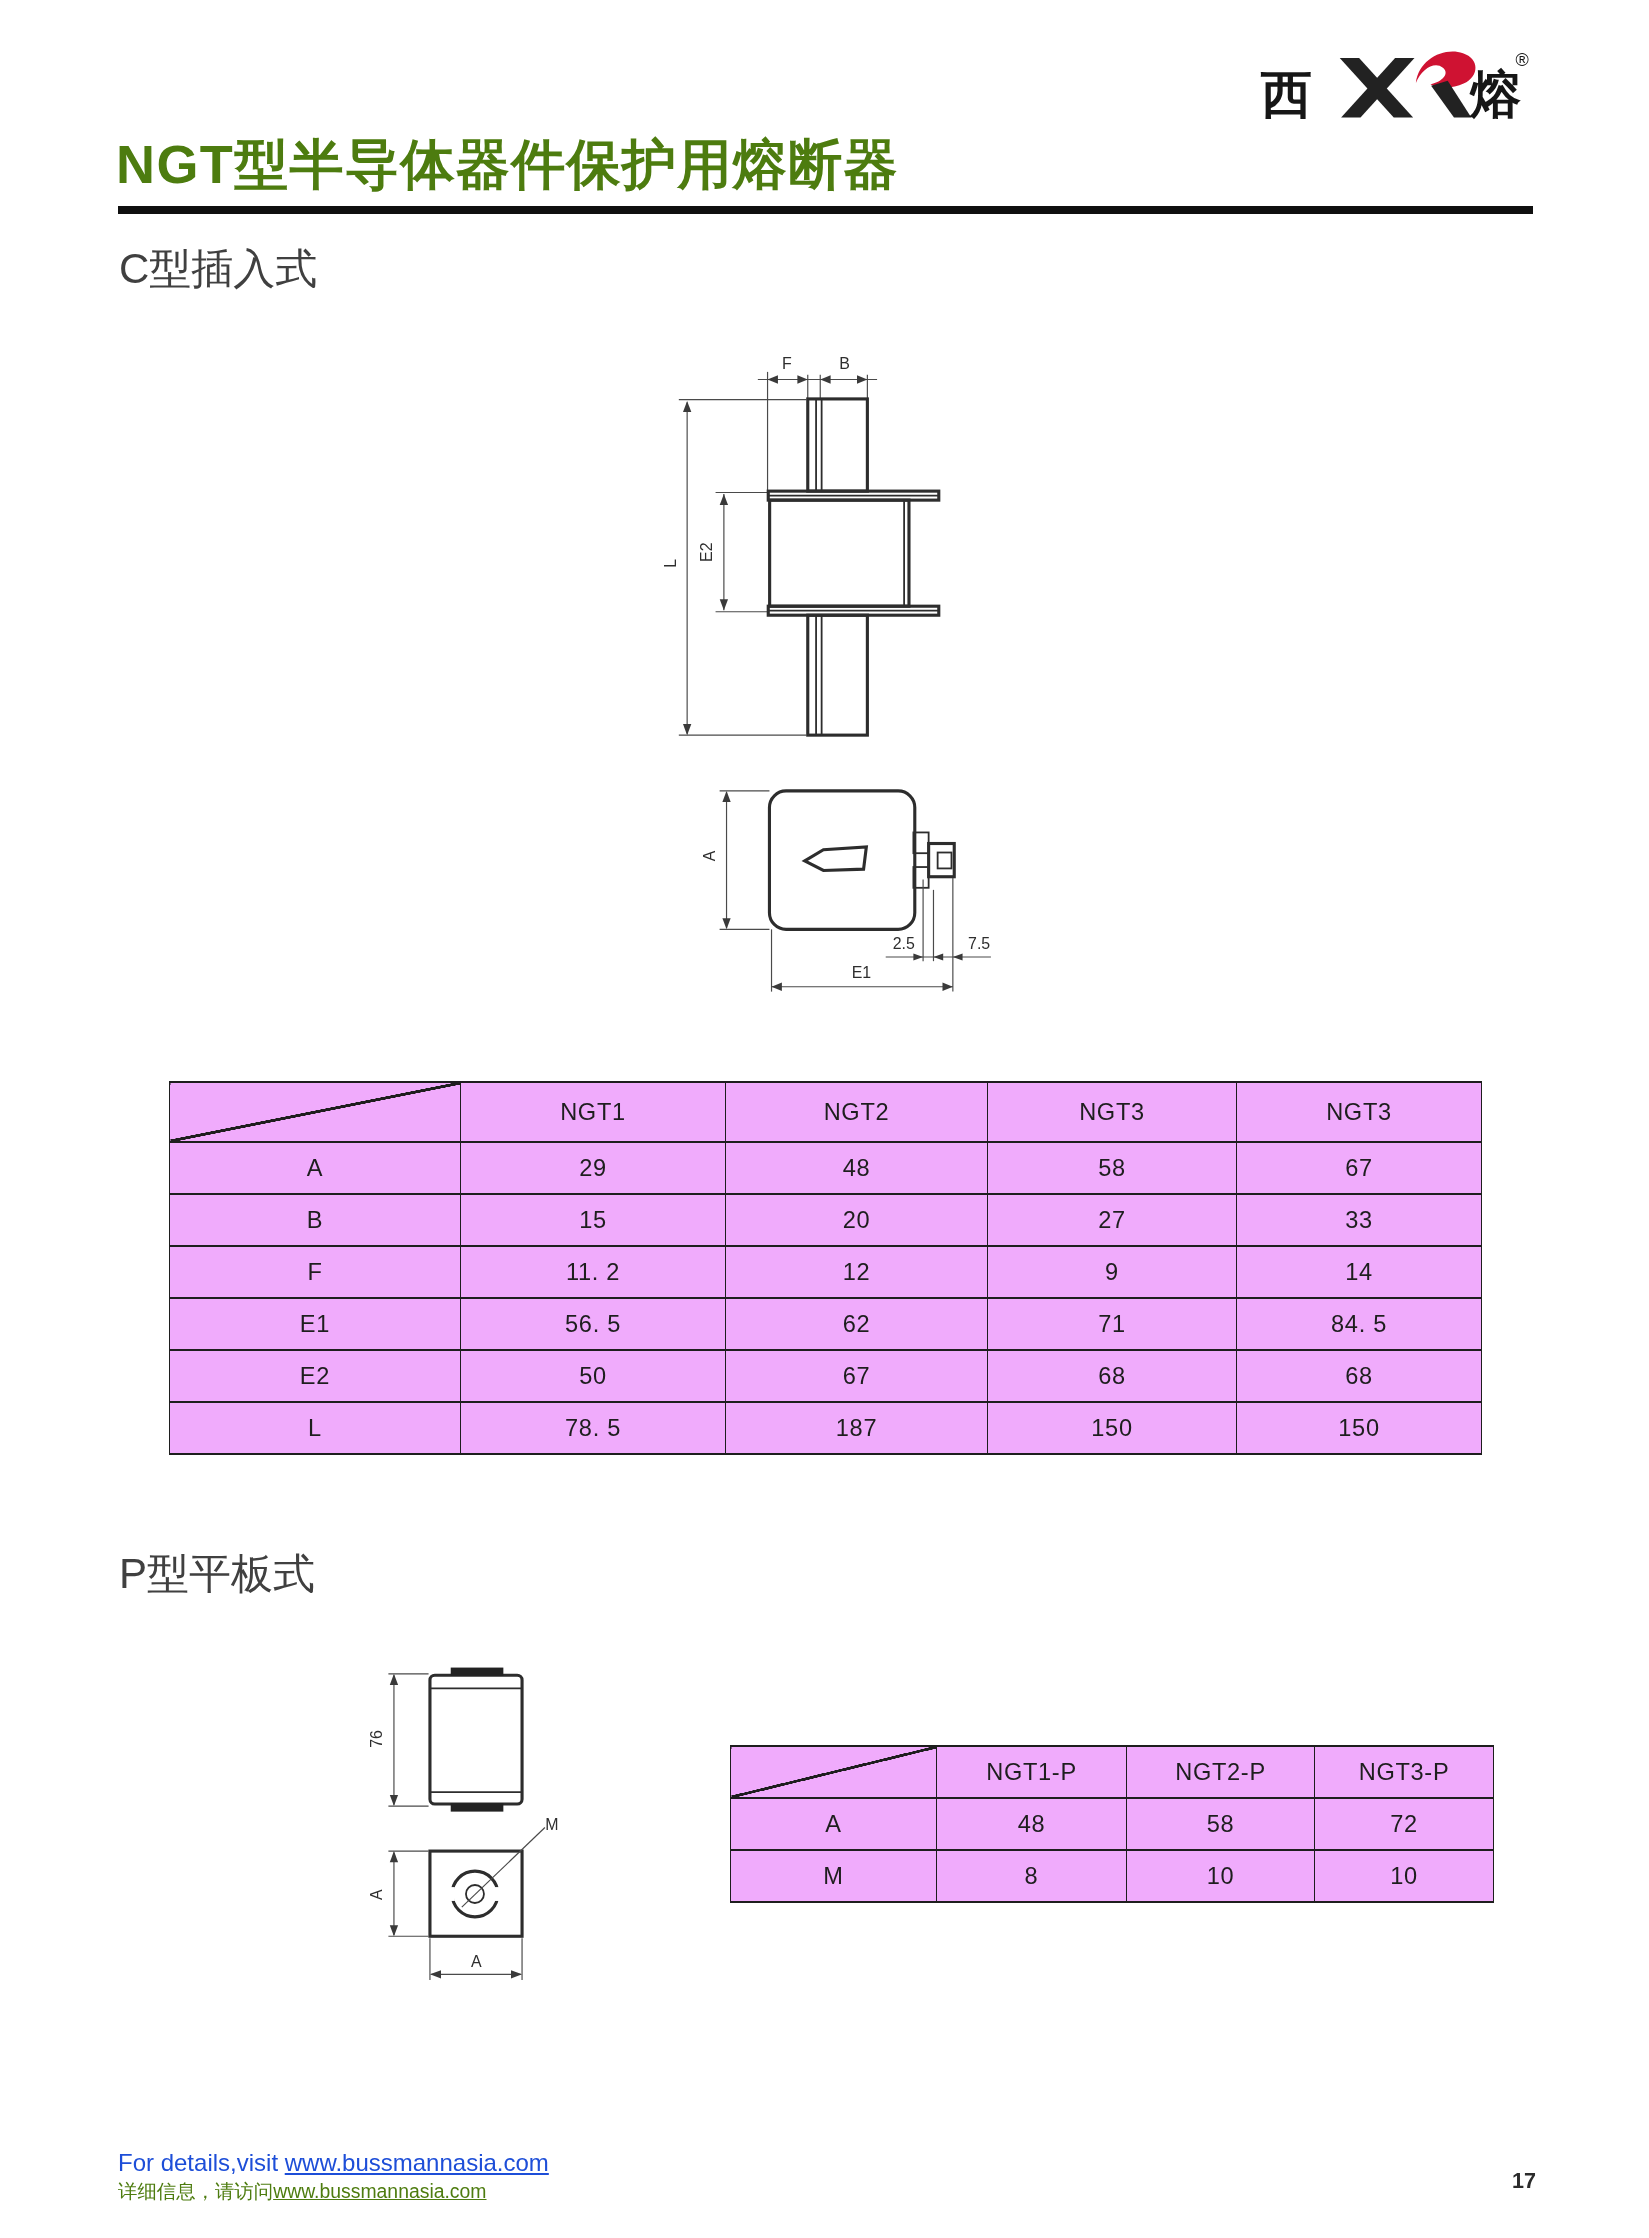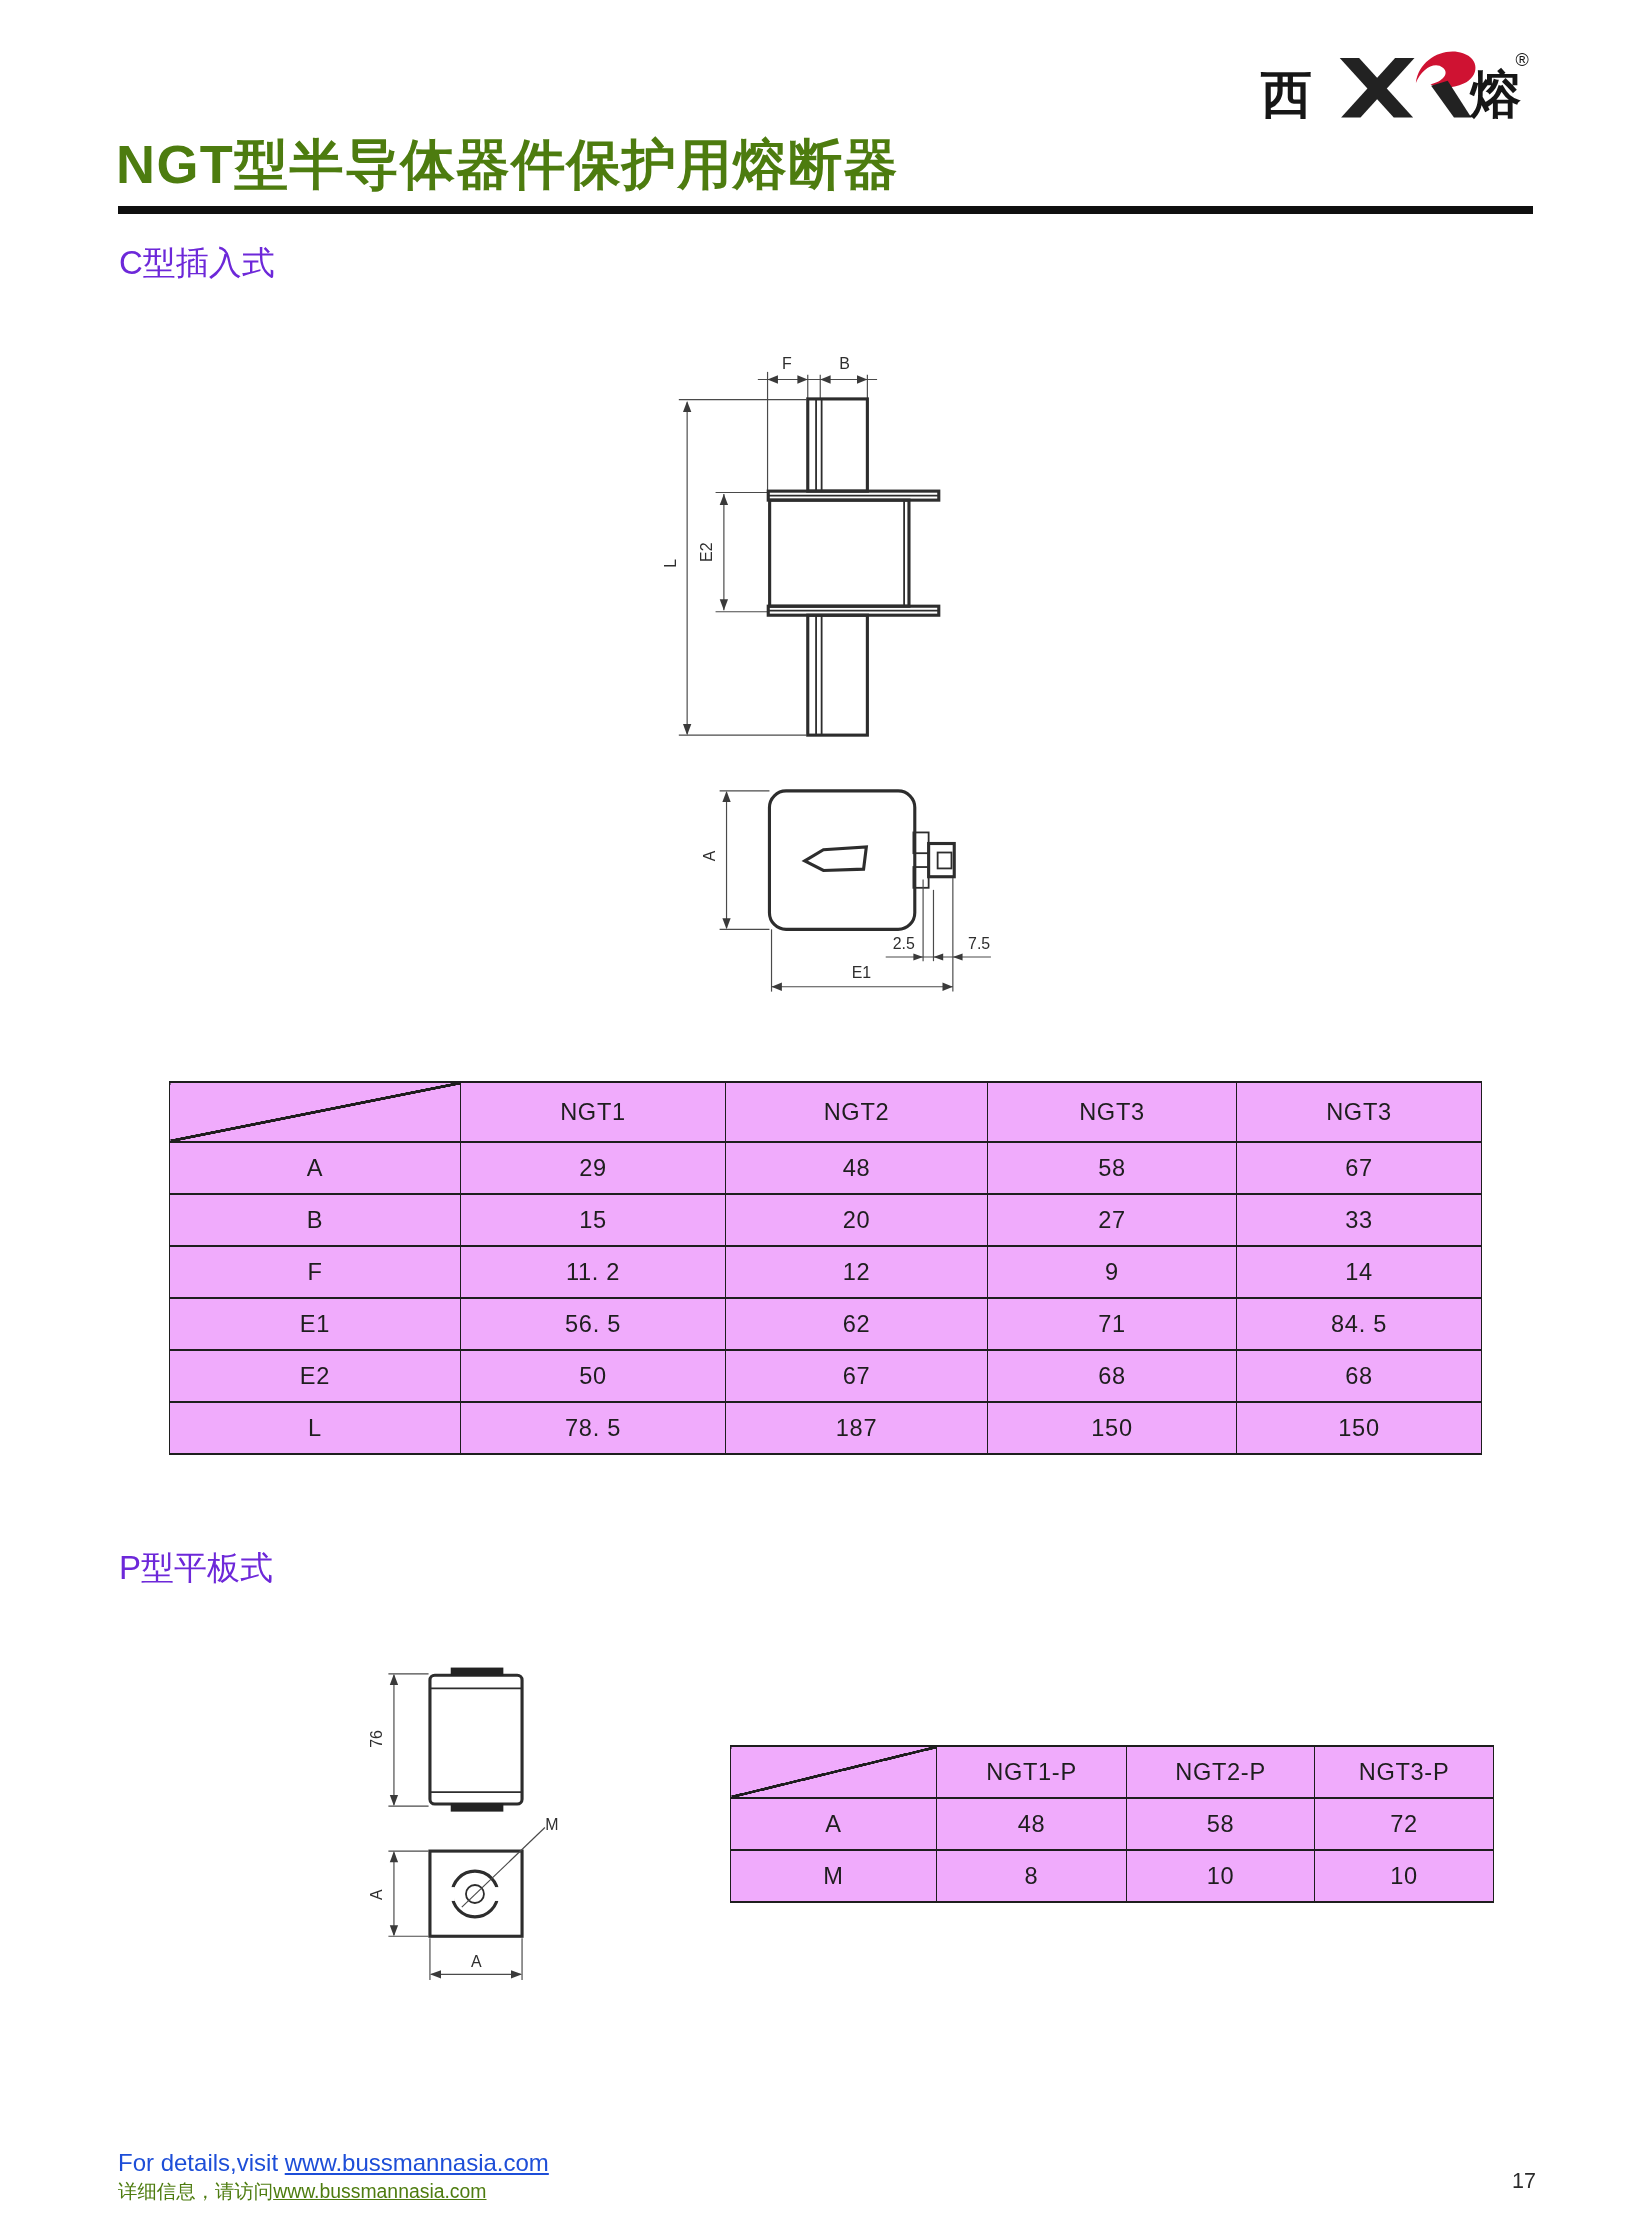--- a/index.html
+++ b/index.html
@@ -4,21 +4,21 @@
 <style>
   html,body{margin:0;padding:0;background:#ffffff;}
   .page{position:relative;width:1650px;height:2239px;background:#ffffff;overflow:hidden;
         font-family:"Liberation Sans",sans-serif;color:#1b1b1b;}
 
   
   .logo-box{position:absolute;left:1258px;top:40px;width:277px;height:90px;}
   .page-title{position:absolute;left:116px;top:129px;margin:0;font-size:54px;font-weight:600;
               letter-spacing:1.4px;color:#4d7c0f;white-space:nowrap;}
   .title-rule{position:absolute;left:118px;top:206px;width:1415px;height:8.3px;background:#101010;}
-  .section-heading{position:absolute;margin:0;font-size:33px;font-weight:500;color:#6d28d9;white-space:nowrap;}
+  .section-heading{position:absolute;margin:0;font-size:42px;font-weight:500;color:#404040;white-space:nowrap;}
   #heading-c{left:119px;top:241px;}
   #heading-p{left:119px;top:1546px;}
 
   
   svg.drawing{position:absolute;overflow:visible;}
   #drawing-c-side{left:644px;top:340px;}
   #drawing-c-top{left:700px;top:748px;}
   #drawing-p{left:333px;top:1628px;}
   .thick{stroke:#2d2d2d;stroke-width:4.5;fill:none;stroke-linejoin:miter;}
   .mid{stroke:#2d2d2d;stroke-width:2.6;fill:none;}
@@ -39,21 +39,21 @@
   #table-p td{height:50px;}
   td.diag{background-image:linear-gradient(to bottom right,
            transparent calc(50% - 1.4px),#1e1e1e calc(50% - 1.4px),
            #1e1e1e calc(50% + 1.4px),transparent calc(50% + 1.4px));}
 
   
   .footer-line{position:absolute;left:118px;white-space:nowrap;}
   #footer-1{top:2149px;font-size:24px;color:#1d4ed8;}
   #footer-2{top:2178px;font-size:19.4px;color:#4d7c0f;}
   .footer-link{text-decoration:underline;cursor:pointer;}
-  .page-number{position:absolute;left:1512px;top:2169px;font-size:21.5px;color:#2b2b2b;}
+  .page-number{position:absolute;left:1512px;top:2169px;font-size:21.5px;color:#2b2b2b;font-weight:bold;}
 </style>
 </head>
 <body>
 
 <div class="page">
 
   <div class="logo-box">
     <svg width="277" height="90" viewBox="0 0 400 130">
       <text x="4" y="104" font-size="74" font-weight="bold" fill="#161616">西</text>
       <g aria-label="XR">

